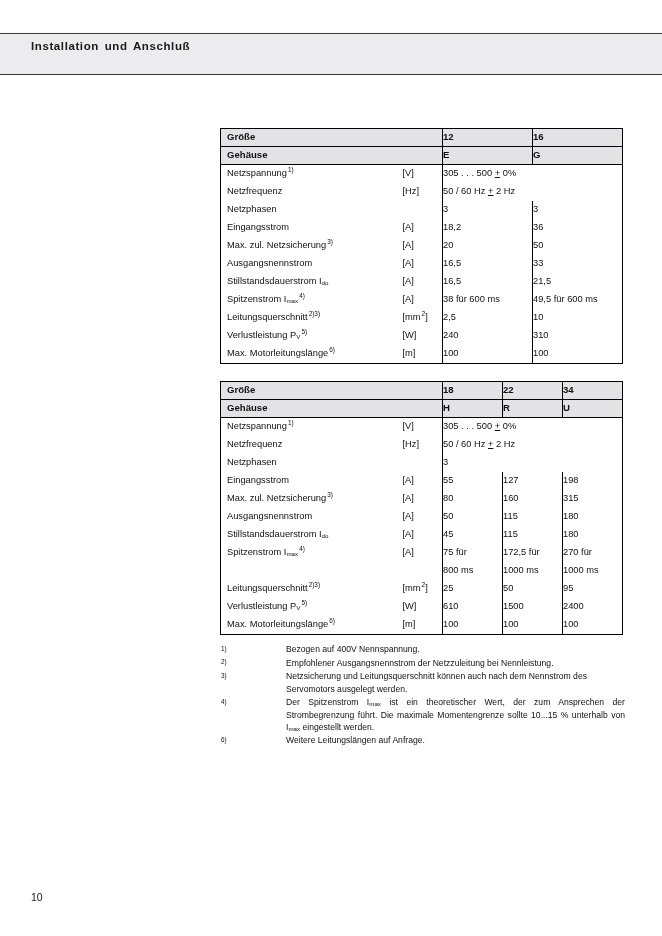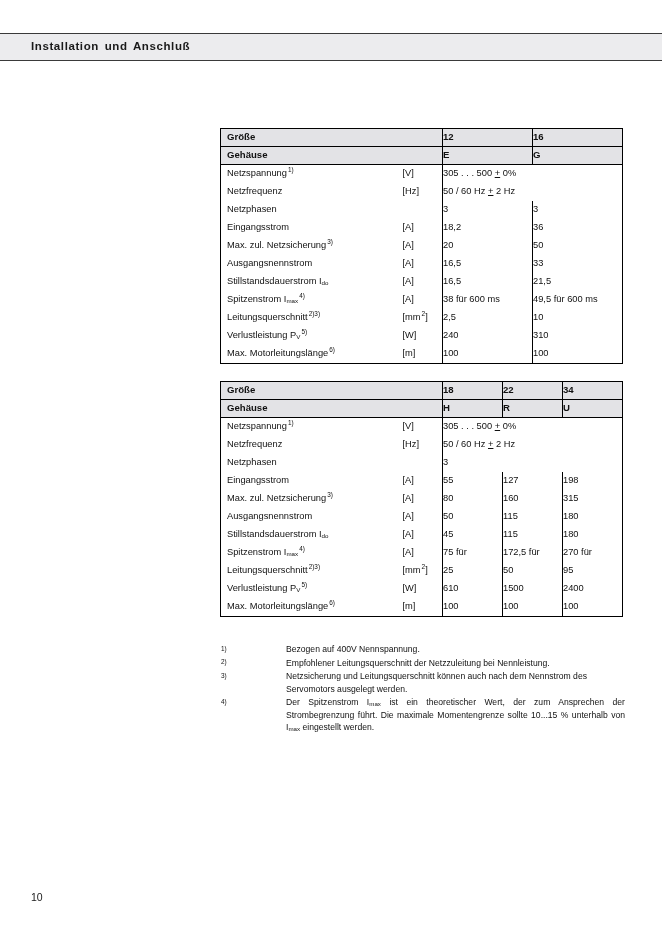--- a/index.html
+++ b/index.html
@@ -15,21 +15,21 @@
     position: relative;
     overflow: hidden;
   }
 
   
   .page-header {
     position: absolute;
     top: 33px;
     left: 0;
     width: 662px;
-    height: 28px;
+    height: 42px;
     background: #ececee;
     border-top: 1px solid #3a3a3a;
     border-bottom: 1px solid #3a3a3a;
     box-sizing: border-box;
   }
   .page-header-title {
     position: absolute;
     left: 31px;
     top: 6px;
     font-size: 11.5px;
@@ -302,20 +302,27 @@
         <td class="val divL">180</td>
       </tr>
       <tr class="body">
         <td class="lbl">Spitzenstrom I<sub class="sb">max</sub><sup class="fn">4)</sup></td>
         <td class="unit">[A]</td>
         <td class="val divL">75 für</td>
         <td class="val divL">172,5 für</td>
         <td class="val divL">270 für</td>
       </tr>
       <tr class="body">
+        <td class="lbl"></td>
+        <td class="unit"></td>
+        <td class="val divL">800 ms</td>
+        <td class="val divL">1000 ms</td>
+        <td class="val divL">1000 ms</td>
+      </tr>
+      <tr class="body">
         <td class="lbl">Leitungsquerschnitt<sup class="fn">2)3)</sup></td>
         <td class="unit">[mm<sup class="fn" style="font-size:6.6px">2</sup>]</td>
         <td class="val divL">25</td>
         <td class="val divL">50</td>
         <td class="val divL">95</td>
       </tr>
       <tr class="body">
         <td class="lbl">Verlustleistung P<sub class="sb">V</sub><sup class="fn">5)</sup></td>
         <td class="unit">[W]</td>
         <td class="val divL">610</td>
@@ -332,25 +339,29 @@
     </tbody>
 </table>
 
 <div class="footnotes">
     <div class="fn-row">
       <div class="fn-mark">1)</div>
       <div class="fn-text">Bezogen auf 400V Nennspannung.</div>
     </div>
     <div class="fn-row">
       <div class="fn-mark">2)</div>
-      <div class="fn-text">Empfohlener Leitungsquerschnitt der Netzzuleitung bei Nennleistung.</div>
+      <div class="fn-text">Empfohlener Ausgangsnennstrom der Netzzuleitung bei Nennleistung.</div>
     </div>
     <div class="fn-row">
       <div class="fn-mark">3)</div>
       <div class="fn-text">Netzsicherung und Leitungsquerschnitt können auch nach dem Nennstrom des Servomotors ausgelegt werden.</div>
     </div>
     <div class="fn-row">
       <div class="fn-mark">4)</div>
       <div class="fn-text justify">Der Spitzenstrom I<sub class="sb">max</sub> ist ein theoretischer Wert, der zum Ansprechen der Strombegrenzung führt. Die maximale Momentengrenze sollte 10...15 % unterhalb von I<sub class="sb">max</sub> eingestellt werden.</div>
     </div>
+    <div class="fn-row">
+      <div class="fn-mark">6)</div>
+      <div class="fn-text">Weitere Leitungslängen auf Anfrage.</div>
+    </div>
   </div>
 
 <div class="page-number">10</div>
 
 </body></html>

